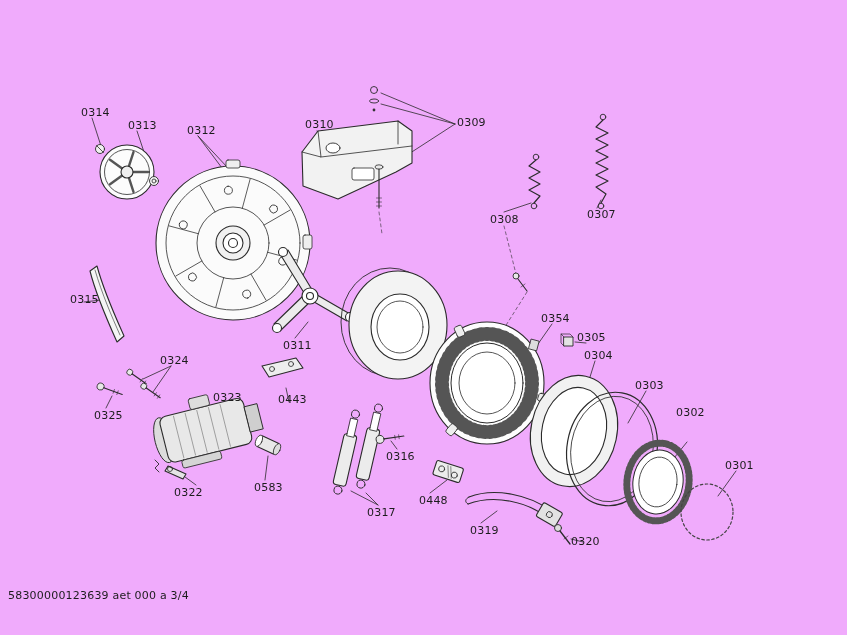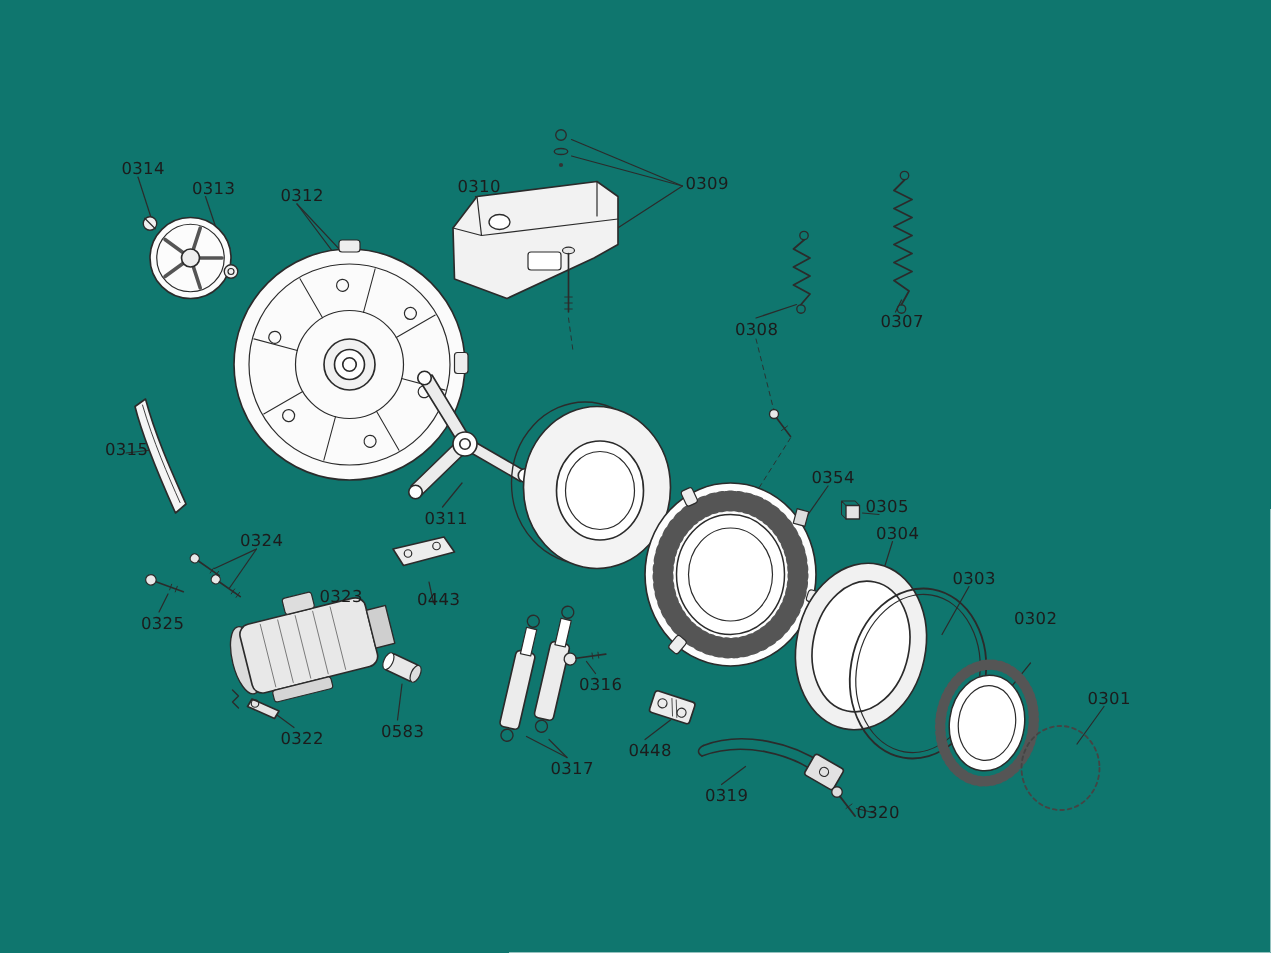--- a/index.html
+++ b/index.html
@@ -1,19 +1,19 @@
 <!DOCTYPE html>
 <html><head>
 <meta charset="utf-8">
 <style>
   html,body{margin:0;padding:0;background:#ffffff;}
   #page{
     position:relative;
     width:847px;height:635px;
-    background:#0f766e;
+    background:#f0abfc;
     font-family:"DejaVu Sans","Liberation Sans",sans-serif;
     overflow:hidden;
   }
   #diagram-svg{position:absolute;left:0;top:0;}
   .part-label{
     position:absolute;
     font-size:11px;
     line-height:12px;
     color:#1c1c1c;
     letter-spacing:0.2px;
@@ -318,21 +318,22 @@
   <div class="part-label" style="left:577px;top:332px">0305</div>
   <div class="part-label" style="left:584px;top:350px">0304</div>
   <div class="part-label" style="left:635px;top:380px">0303</div>
   <div class="part-label" style="left:676px;top:407px">0302</div>
   <div class="part-label" style="left:725px;top:460px">0301</div>
   <div class="part-label" style="left:160px;top:355px">0324</div>
   <div class="part-label" style="left:94px;top:410px">0325</div>
   <div class="part-label" style="left:213px;top:392px">0323</div>
   <div class="part-label" style="left:278px;top:394px">0443</div>
   <div class="part-label" style="left:386px;top:451px">0316</div>
-  <div class="part-label" style="left:187px;top:487px">0322</div>
+  <div class="part-label" style="left:174px;top:487px">0322</div>
   <div class="part-label" style="left:254px;top:482px">0583</div>
   <div class="part-label" style="left:367px;top:507px">0317</div>
   <div class="part-label" style="left:419px;top:495px">0448</div>
   <div class="part-label" style="left:470px;top:525px">0319</div>
   <div class="part-label" style="left:571px;top:536px">0320</div>
 
+  <div id="footer-text">58300000123639 aet 000 a 3/4</div>
 
 </div>
 
 </body></html>

